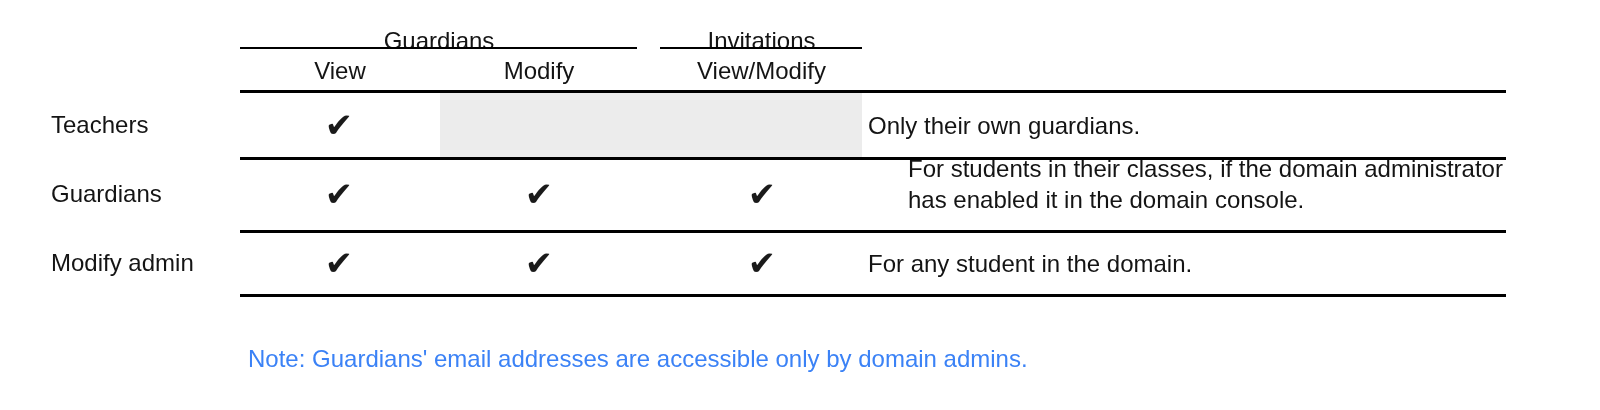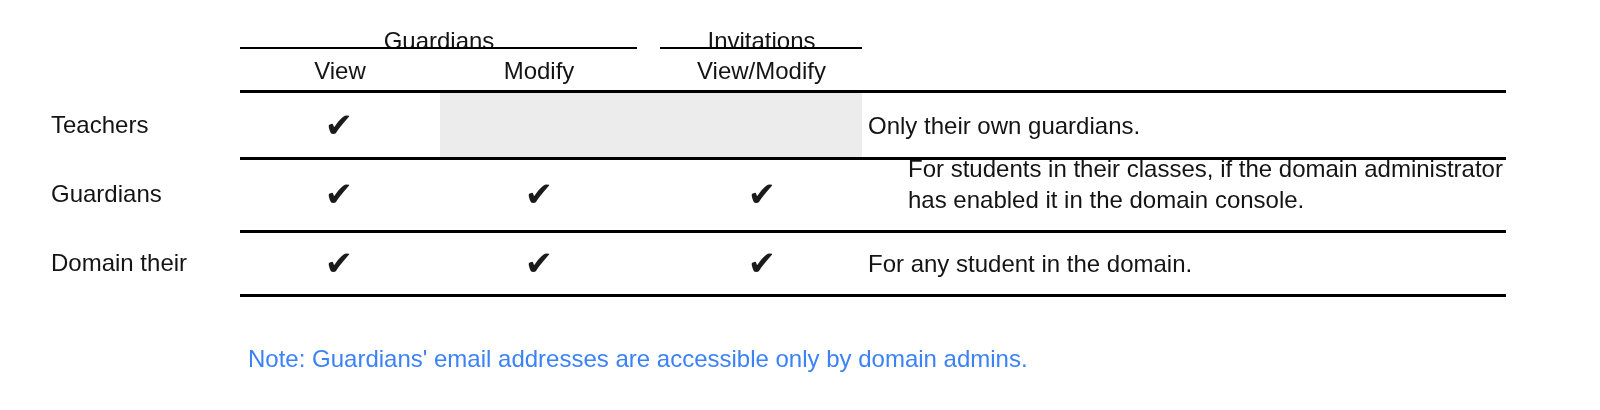--- a/index.html
+++ b/index.html
@@ -135,21 +135,21 @@
 
     <div class="check" style="left:317px; top:177px;">✔</div>
     <div class="check" style="left:517px; top:177px;">✔</div>
     <div class="check" style="left:740px; top:177px;">✔</div>
 
     <div class="desc" style="left:868px; top:153px; width:650px;margin-left:40px;">For students in their classes, if the domain administrator
 has enabled it in the domain console.</div>
 
     <div class="rule" style="left:240px; top:230px; width:1266px;"></div>
 
-    <div class="rowlabel" style="top:248px;">Domain their</div>
+    <div class="rowlabel" style="top:248px;">Modify admin</div>
 
     <div class="check" style="left:317px; top:246px;">✔</div>
     <div class="check" style="left:517px; top:246px;">✔</div>
     <div class="check" style="left:740px; top:246px;">✔</div>
 
     <div class="desc" style="left:868px; top:248px; width:630px;">For any student in the domain.</div>
 
     <div class="rule" style="left:240px; top:294px; width:1266px;"></div>
 
   </div>

